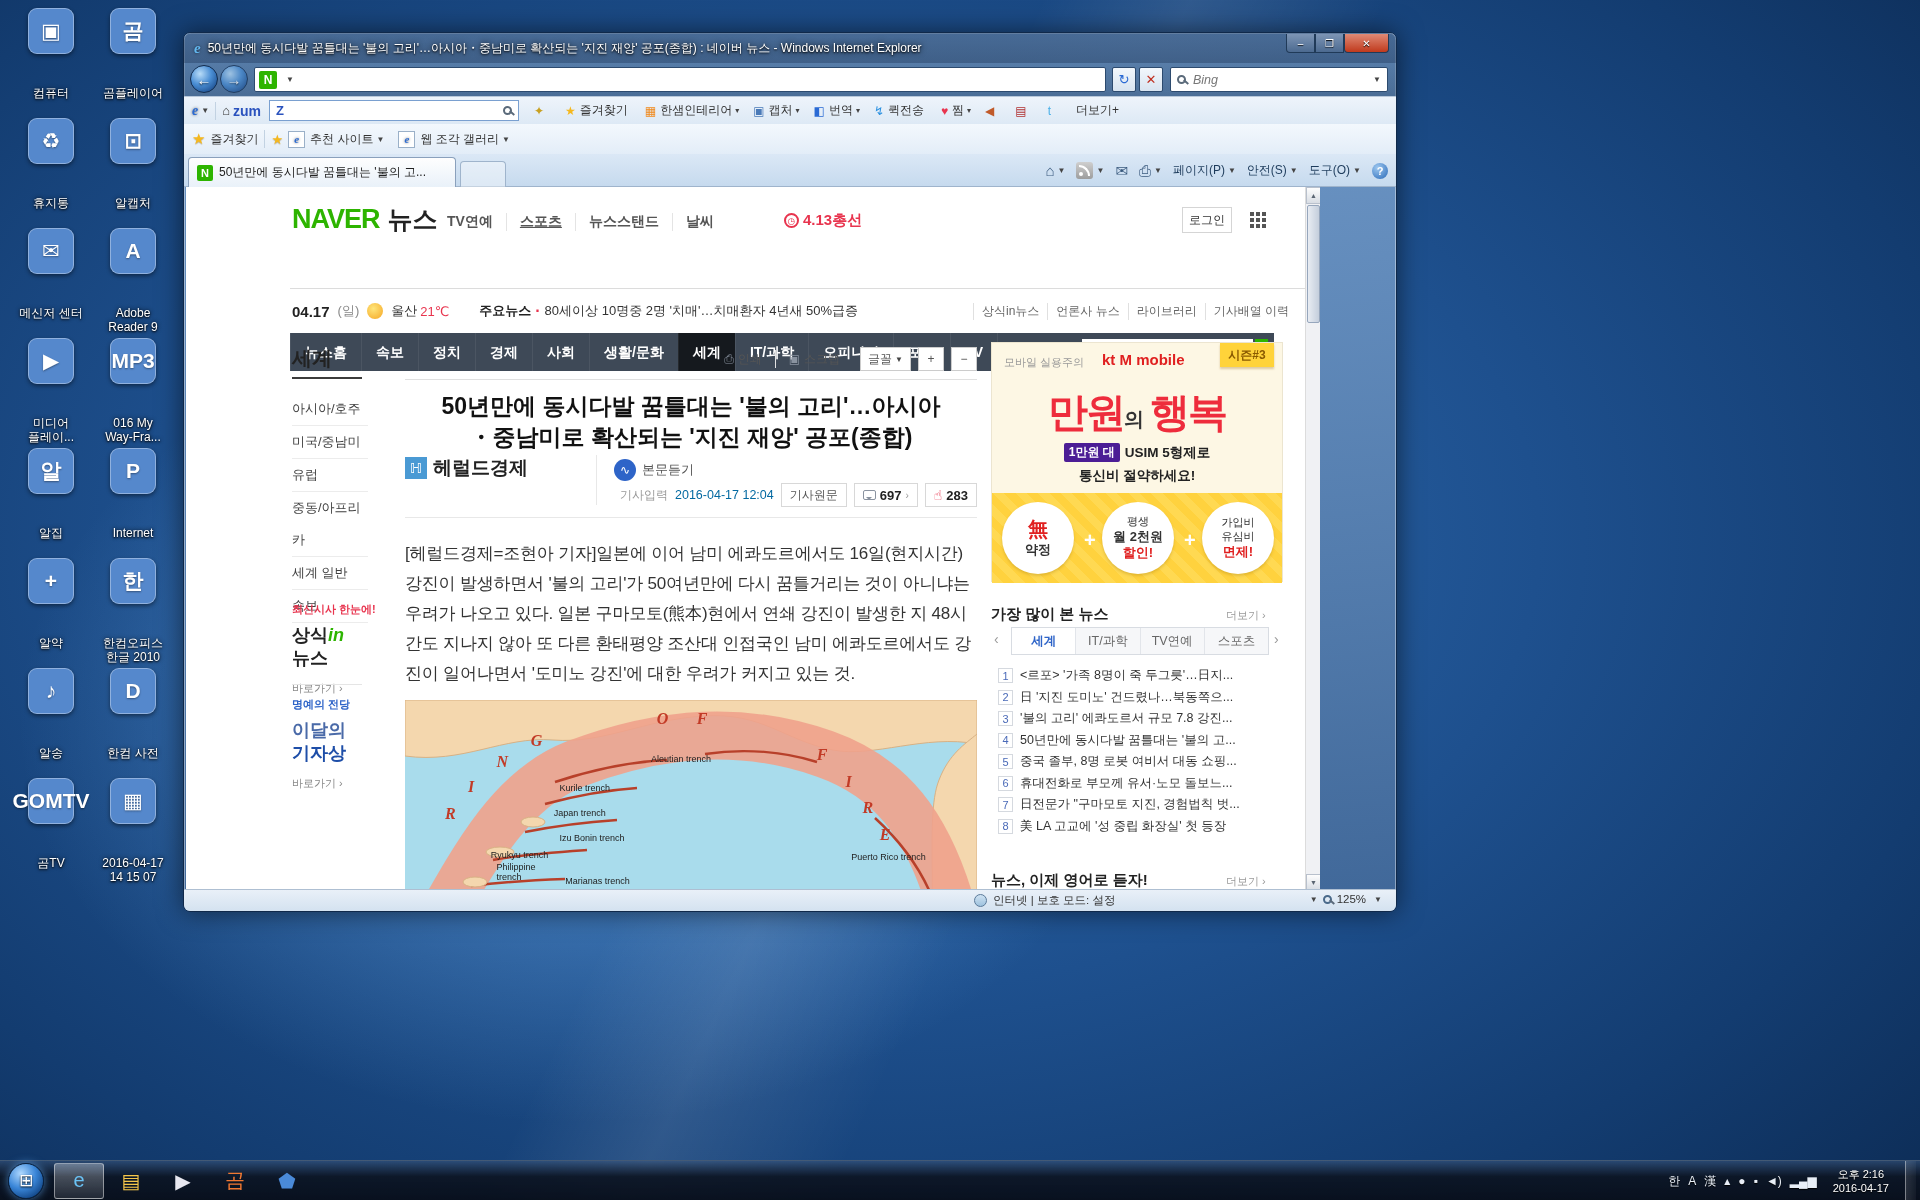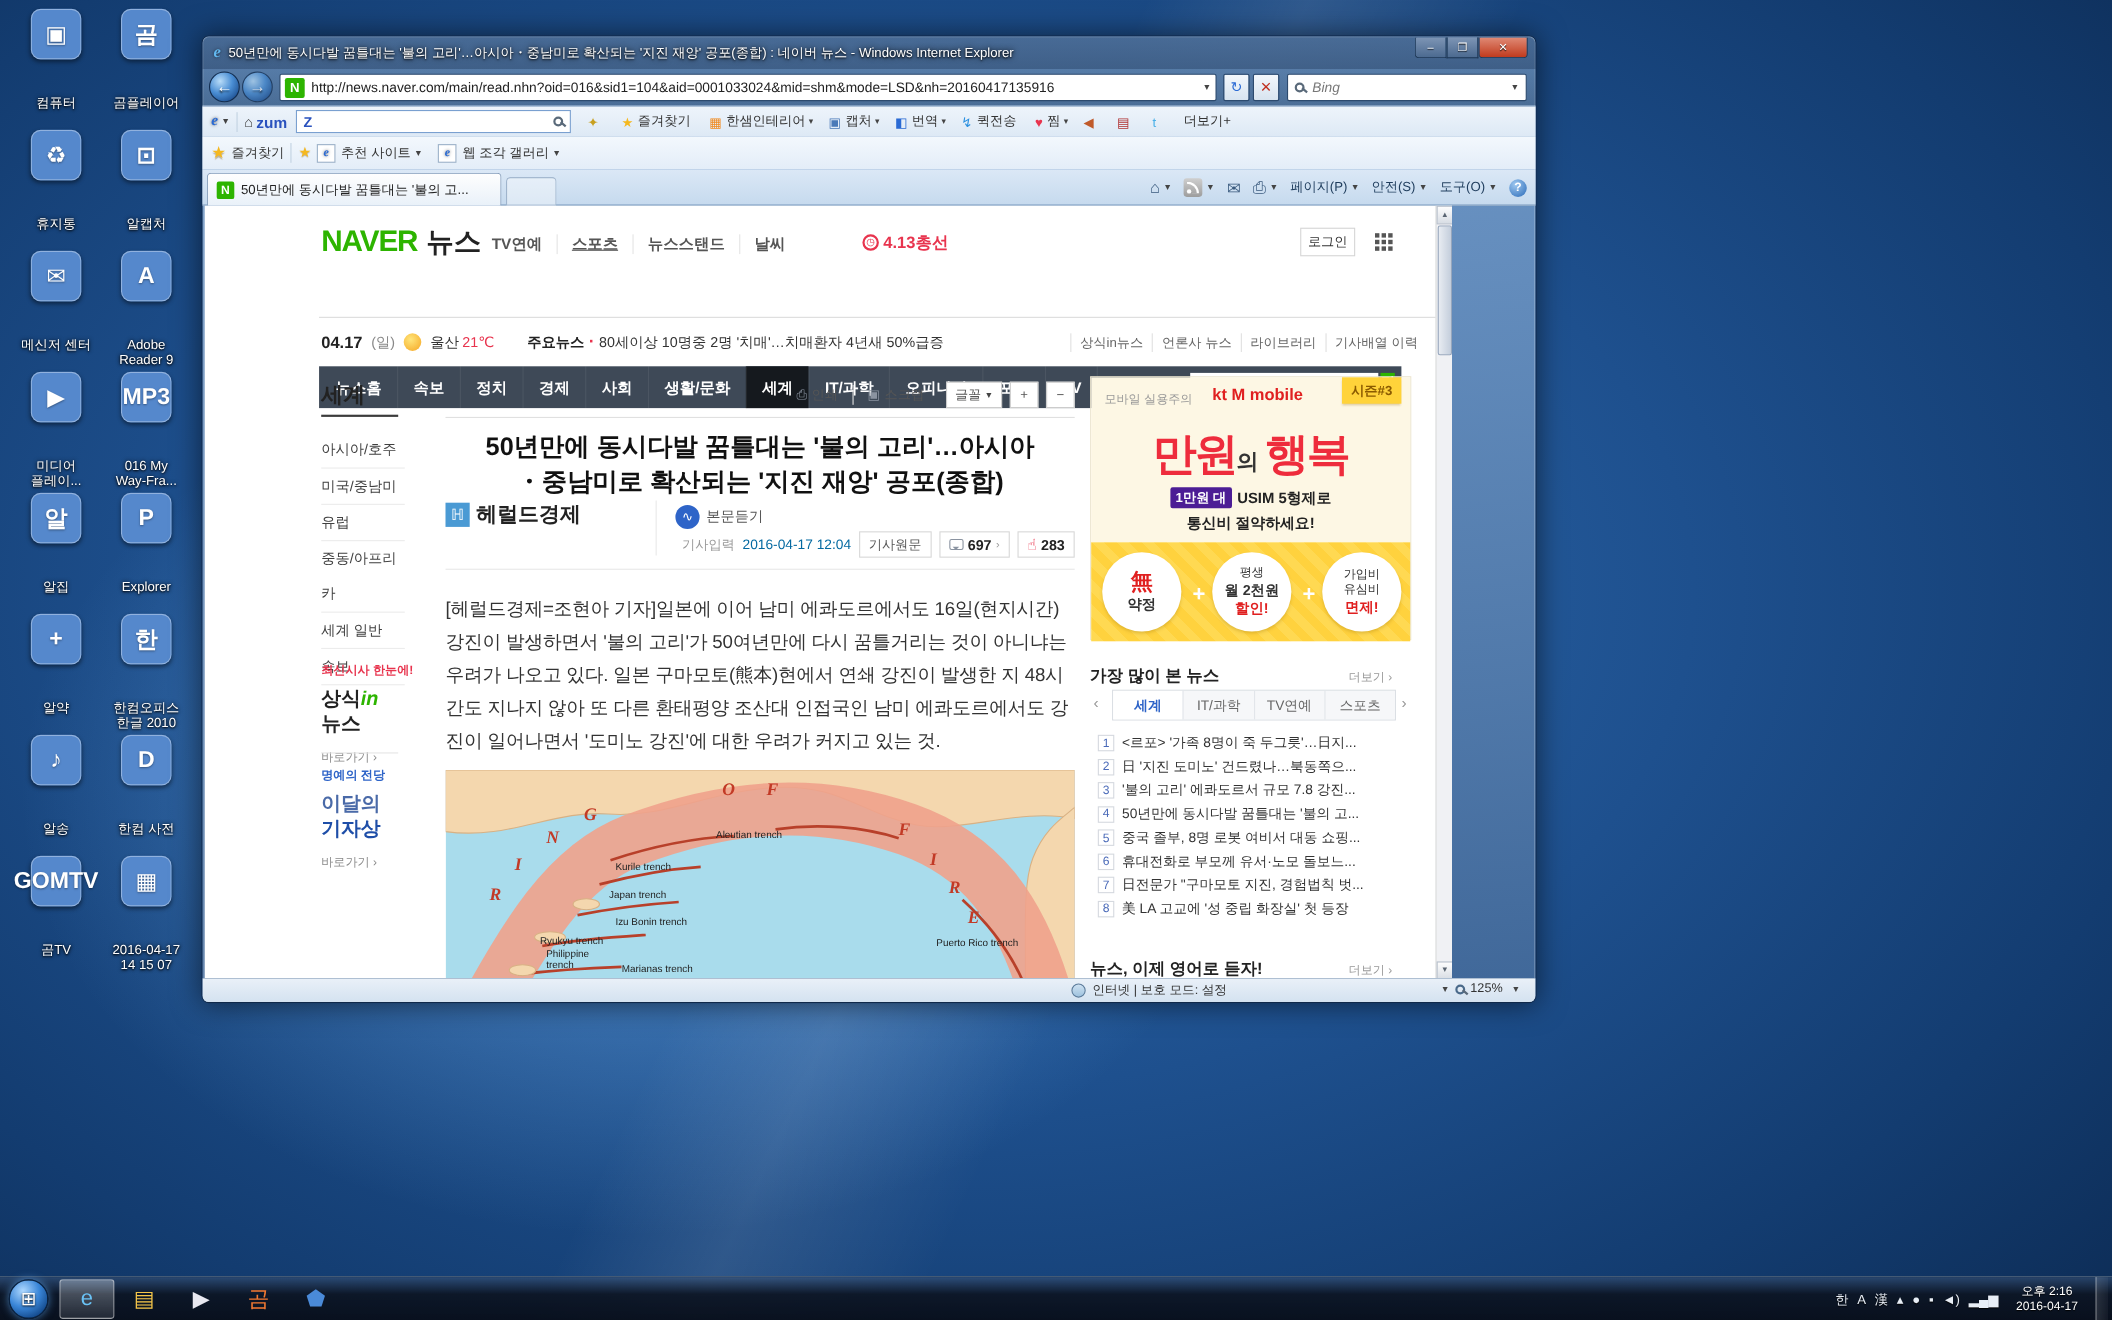--- a/index.html
+++ b/index.html
@@ -253,21 +253,21 @@
         <span>MP3</span>
       </div>
       <div class="lbl">016 My
 Way-Fra...</div>
     </div>
 
     <div class="dicon">
       <div class="tile">
         <span>P</span>
       </div>
-      <div class="lbl">Explorer</div>
+      <div class="lbl">Internet</div>
     </div>
 
     <div class="dicon">
       <div class="tile">
         <span>한</span>
       </div>
       <div class="lbl">한컴오피스
 한글 2010</div>
     </div>
 
@@ -298,21 +298,20 @@
     <div class="capbtn min">–</div>
     <div class="capbtn">❐</div>
     <div class="capbtn close">✕</div>
   </div>
 
   <div class="navrow">
     <div class="orb" style="left:6px;">←</div>
     <div class="orb" style="left:36px; opacity:.75;">→</div>
     <div class="addr">
       <span class="favicon-n">N</span>
-      <span class="url ell" style="flex:1;">http://news.naver.com/main/read.nhn?oid=016&amp;sid1=104&amp;aid=0001033024&amp;mid=shm&amp;mode=LSD&amp;nh=20160417135916</span>
       <span class="caret">▼</span>
     </div>
     <div class="sqbtn" style="position:absolute; left:928px; top:4px;">
         <span style="color:#2a6ad4;">↻</span>
       </div>
     <div class="sqbtn" style="position:absolute; left:955px; top:4px;">
         <span style="color:#c03020; font-weight:bold;">✕</span>
       </div>
     <div class="search-box">
       <span class="mag" style="margin-right:7px;"></span>

